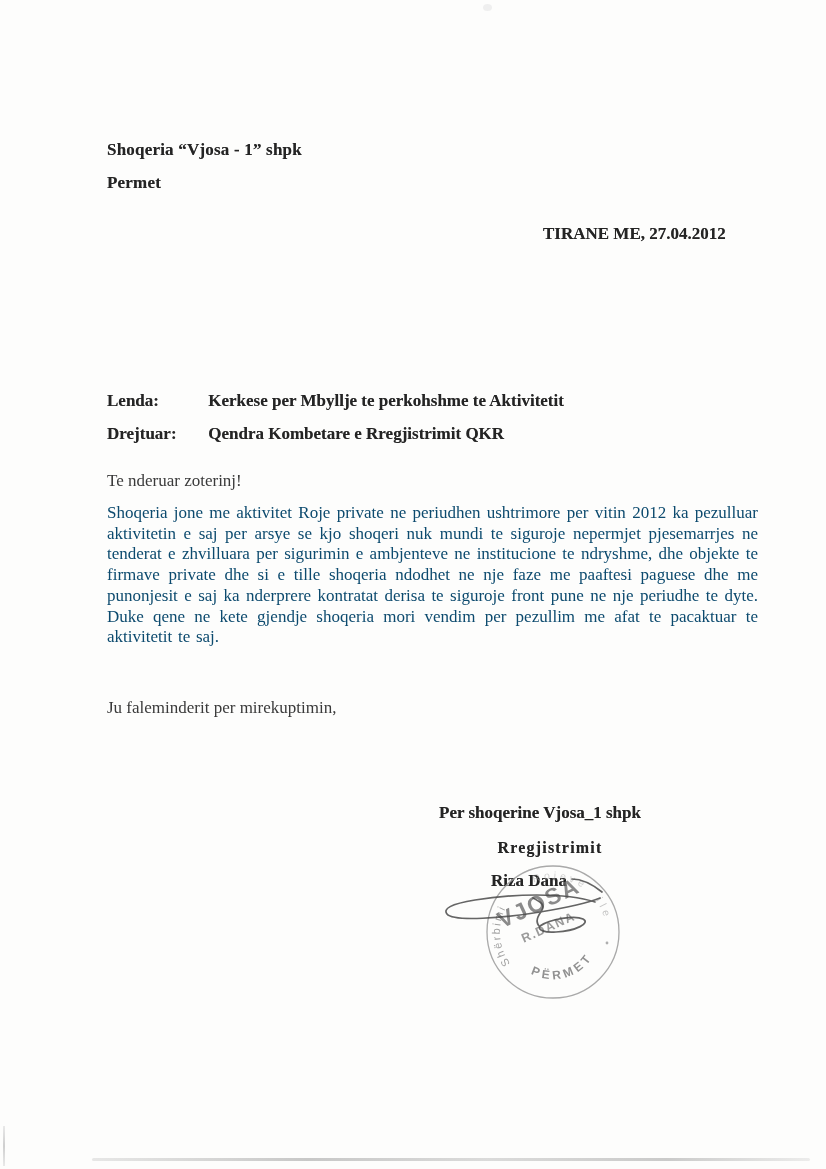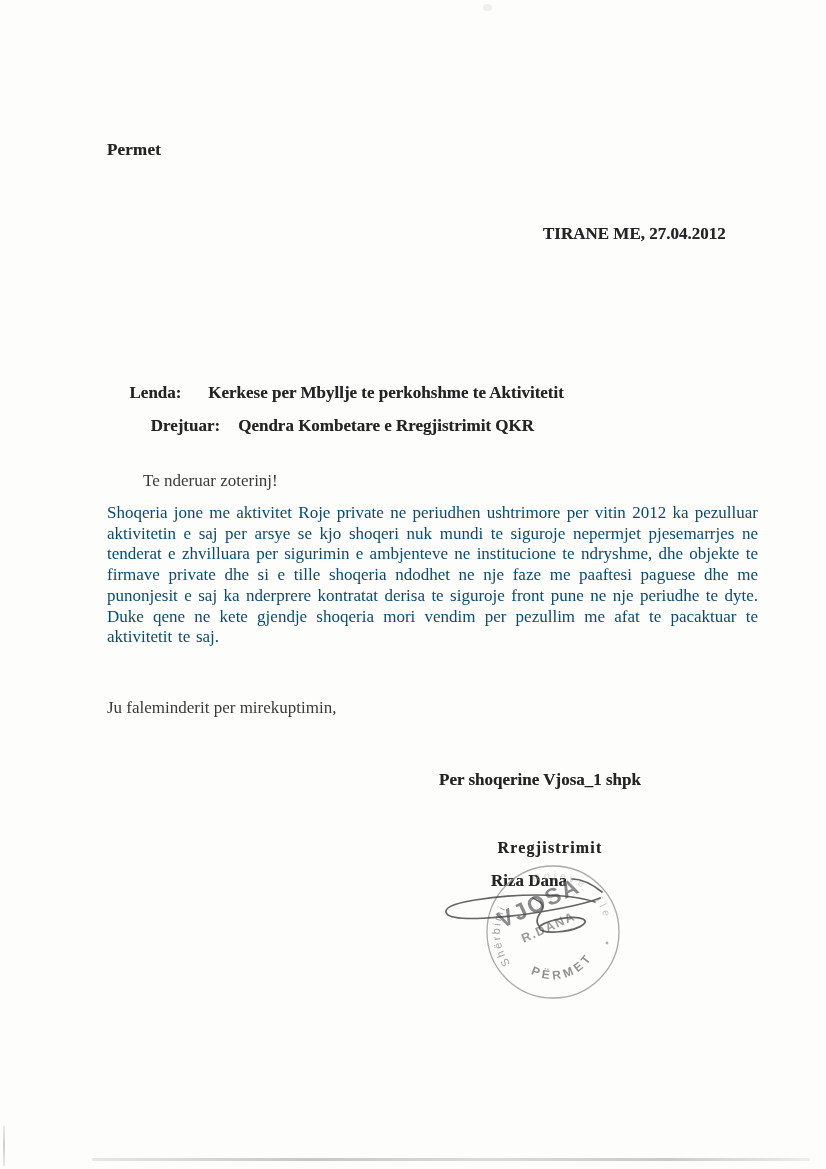--- a/index.html
+++ b/index.html
@@ -19,42 +19,42 @@
     text-shadow:0 0 .4px rgba(40,40,40,.55);
     white-space:nowrap;
   }
   .date{
     position:absolute;left:543px;top:217px;
     font-weight:bold;font-size:17px;line-height:33px;
     color:#242424;text-shadow:0 0 .4px rgba(40,40,40,.55);
     white-space:nowrap;
   }
   
-  .meta{position:absolute;left:107px;top:376px;text-align:center;}
+  .meta{position:absolute;left:107px;top:384px;}
   .meta .row{font-weight:bold;font-size:17px;line-height:33px;color:#242424;
     text-shadow:0 0 .4px rgba(40,40,40,.5);white-space:nowrap;}
   .meta .label{display:inline-block;width:97px;}
   
   .salutation{
     position:absolute;left:107px;top:470px;
-    font-size:17px;line-height:22px;color:#3a3a3a;white-space:nowrap;margin-left:36px;
+    font-size:17px;line-height:22px;color:#3a3a3a;white-space:nowrap;
   }
   .body-par{
     position:absolute;left:107px;top:503px;width:651px;
     font-size:17px;line-height:20.7px;color:#0c4a6e;
     text-align:justify;word-spacing:1.5px;
   }
   .closing{
     position:absolute;left:107px;top:697px;
     font-size:17px;line-height:22px;color:#3a3a3a;white-space:nowrap;
   }
   
   .sig{position:absolute;text-align:center;font-weight:bold;color:#242424;
     text-shadow:0 0 .4px rgba(40,40,40,.55);white-space:nowrap;}
-  .sig.company{left:405px;top:770px;width:270px;font-size:17px;}
+  .sig.company{left:405px;top:803px;width:270px;font-size:17px;}
   .sig.role{left:415px;top:839px;width:270px;font-size:16px;letter-spacing:1.2px;}
   .sig.name{left:394px;top:871px;width:270px;font-size:17px;}
   
   .stamp-svg{position:absolute;left:435px;top:852px;width:210px;height:160px;}
   .stamp-svg text{font-family:"Liberation Sans", sans-serif;}
   
   .artifact{position:absolute;pointer-events:none;}
   .top-smudge{left:483px;top:4px;width:9px;height:7px;background:#efefef;border-radius:50%;}
   .left-edge-line{left:3px;top:1126px;width:2px;height:40px;
     background:linear-gradient(to bottom,#e9e9e9,#cfcfcf,#e9e9e9);}
@@ -66,20 +66,21 @@
 </head>
 <body>
 
 <div class="page">
 
   <div class="artifact top-smudge"></div>
   <div class="artifact left-edge-line"></div>
   <div class="artifact bottom-scan-line"></div>
 
   <div class="header">
+    <div class="h-line">Shoqeria “Vjosa - 1” shpk</div>
     <div class="h-line">Permet</div>
   </div>
   <div class="date">TIRANE ME, 27.04.2012</div>
 
   <div class="meta">
     <div class="row">
       <span class="label">Lenda:</span>
       <span class="value">Kerkese per Mbyllje te perkohshme te Aktivitetit</span>
     </div>
     <div class="row">

